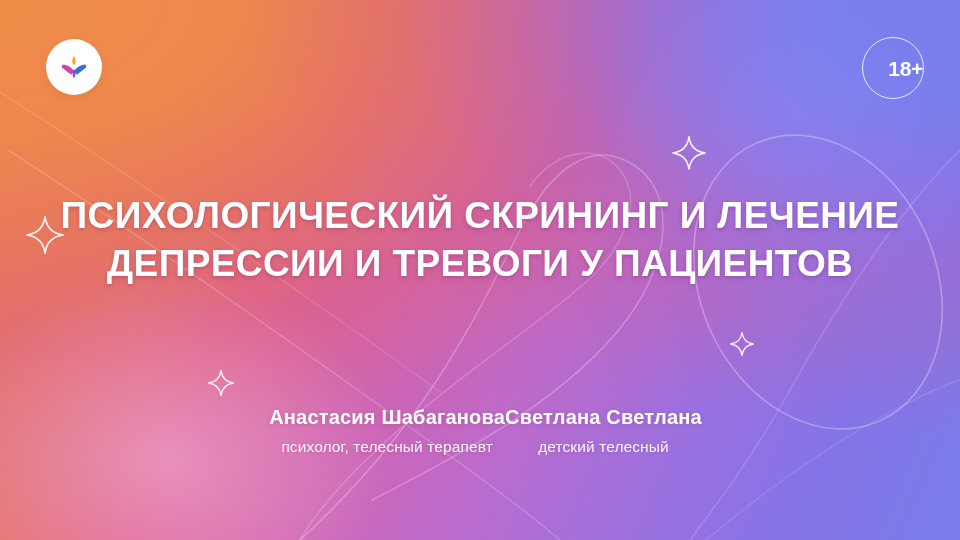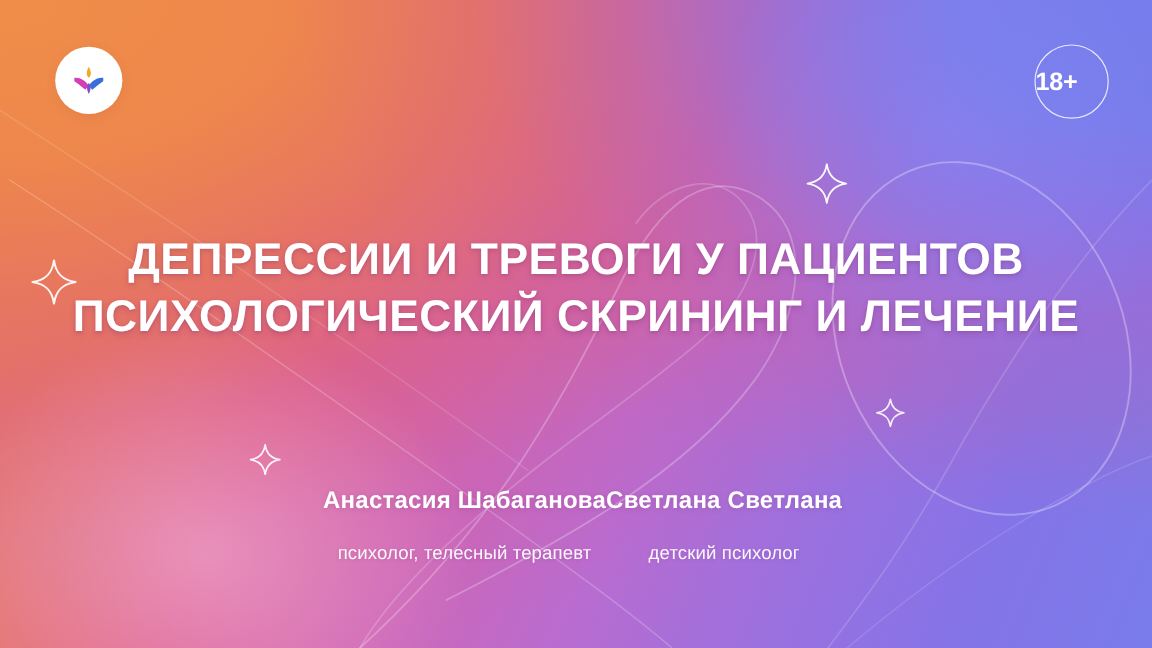--- a/index.html
+++ b/index.html
@@ -64,21 +64,21 @@
     display:flex; align-items:center; justify-content:center;
     box-shadow:0 2px 10px rgba(140,60,30,0.10);
   }
   .logo svg { width:34px; height:34px; display:block; }
 
   
   .badge18 {
     position:absolute; right:36px; top:37px;
     width:62px; height:62px; border-radius:50%;
     border:1.6px solid rgba(255,255,255,0.82);
-    display:flex; align-items:center; justify-content:flex-start;
+    display:flex; align-items:center; justify-content:flex-end;
   }
   .badge18 span {
     color:#ffffff; font-weight:bold; font-size:21px;
     letter-spacing:-0.3px; line-height:1;
   }
 
   
   .title-block {
     position:absolute; left:0; right:0; top:192px;
     text-align:center;
@@ -105,21 +105,21 @@
   .speaker { text-align:center; }
   .speaker-name {
     color:#ffffff;
     font-weight:bold;
     font-size:20px;
     line-height:26px;
     letter-spacing:0.2px;
     text-shadow:0 1px 4px rgba(120,45,110,0.22);
   }
   .speaker-role {
-    margin-top:22px;
+    margin-top:7px;
     color:rgba(255,255,255,0.95);
     font-weight:normal;
     font-size:15.5px;
     line-height:20px;
     letter-spacing:0.1px;
     text-shadow:0 1px 3px rgba(120,45,110,0.18);
   }
 
   
   .sparkle { position:absolute; }
@@ -164,32 +164,32 @@
 
       <path d="M24 27 C26.5 30 27 34 24 40 C21 34 21.5 30 24 27 Z" fill="#7b4fd0"></path>
     </svg>
   </div>
 
   <div class="badge18">
     <span>18+</span>
   </div>
 
   <div class="title-block">
+    <div class="title-line">ПСИХОЛОГИЧЕСКИЙ СКРИНИНГ И ЛЕЧЕНИЕ</div>
     <div class="title-line">ДЕПРЕССИИ И ТРЕВОГИ У ПАЦИЕНТОВ</div>
-    <div class="title-line">ПСИХОЛОГИЧЕСКИЙ СКРИНИНГ И ЛЕЧЕНИЕ</div>
   </div>
 
   <div class="speakers">
     <div class="speaker">
       <div class="speaker-name">Анастасия Шабаганова</div>
       <div class="speaker-role">психолог, телесный терапевт</div>
     </div>
     <div class="speaker">
       <div class="speaker-name">Светлана Светлана</div>
-      <div class="speaker-role">детский психолог</div>
+      <div class="speaker-role">детский телесный</div>
     </div>
   </div>
 
   <div class="sparkle" style="left:26px; top:216px; width:38px; height:38px;">
     <svg viewBox="0 0 40 40">
       <path d="M20 1 C21.6 12.6 27.4 18.4 39 20 C27.4 21.6 21.6 27.4 20 39
                C18.4 27.4 12.6 21.6 1 20 C12.6 18.4 18.4 12.6 20 1 Z" fill="none" stroke="rgba(255,255,255,0.92)" stroke-width="1.8" stroke-linejoin="round"></path>
     </svg>
   </div>
 

